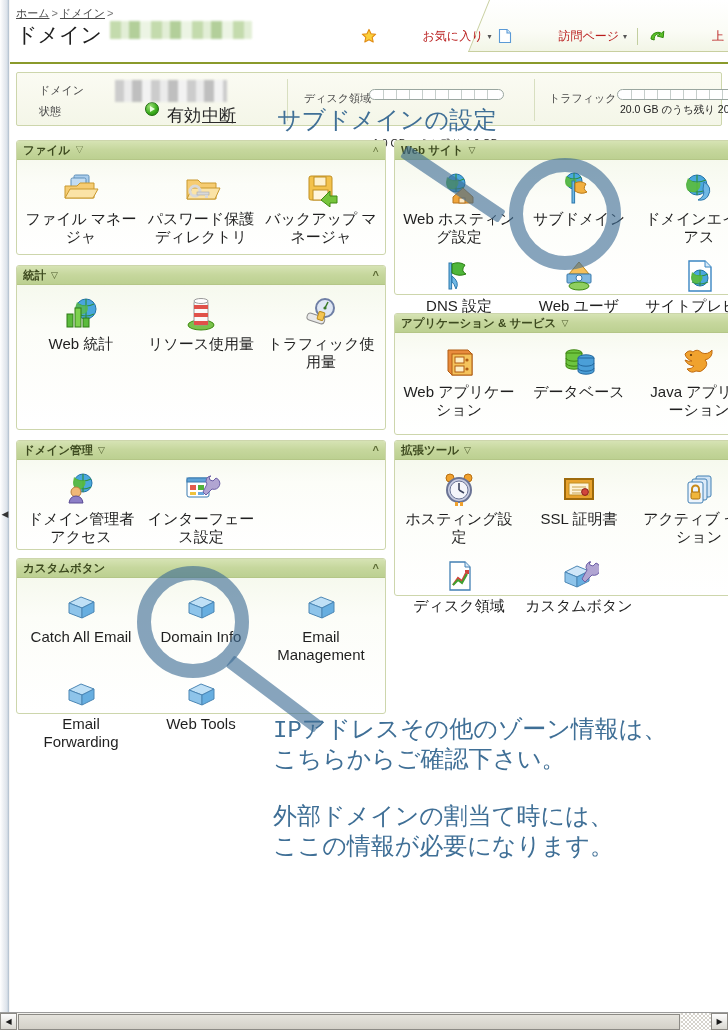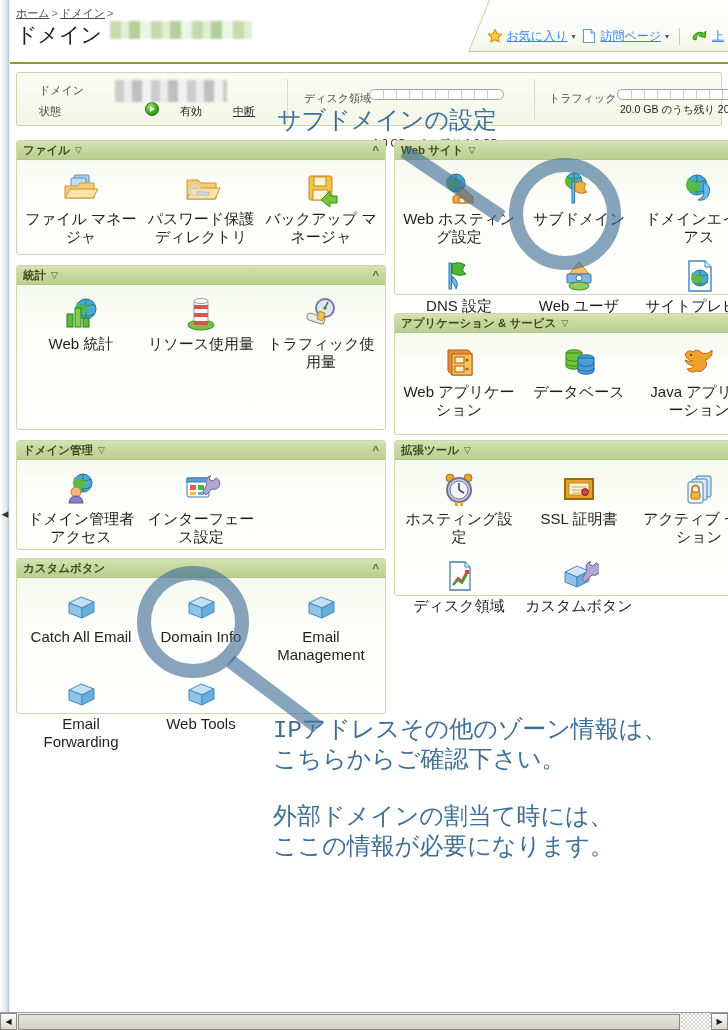--- a/index.html
+++ b/index.html
@@ -86,21 +86,21 @@
     transform-origin: bottom left;
     border-top: none;
   }
   #top-tools-inner {
     position: absolute; right: 4px; top: 24px;
     height: 24px;
     display: flex; align-items: center; gap: 7px;
     font-size: 12px; white-space: nowrap;
   }
   .tool-item { display: flex; align-items: center; gap: 4px; }
-  .tool-item .lbl { text-decoration: underline; color: #3b82f6; }
+  .tool-item .lbl { color: #b91c1c; margin-left: 42px; }
   .tool-item .caret { font-size: 8px; color: #555; }
   .tool-sep {
     width: 1px; height: 17px; background: #c3cfa0; margin: 0 3px;
   }
   .ico { display:inline-block; line-height:0; }
 
   
   #infobar {
     position: absolute; left: 6px; top: 72px;
     width: 706px; height: 54px;
@@ -108,21 +108,21 @@
     border: 1px solid #cdd6ac;
     border-radius: 2px;
   }
   .info-divider {
     position: absolute; top: 6px; width: 1px; height: 42px;
     background: #d8dfc0;
   }
   .info-label {
     position: absolute; font-size: 11px; color: #4a4a4a; white-space: nowrap;
   }
-  .info-val { position: absolute; font-size: 11px; color: #222; white-space: nowrap; margin-left: 13px; }
+  .info-val { position: absolute; font-size: 17px; color: #222; white-space: nowrap; }
   #dom-redacted {
     position: absolute; left: 105px; top: 80px;
     width: 112px; height: 22px;
     background:
       repeating-linear-gradient(90deg,
         rgba(200,200,200,.85) 0 9px,
         rgba(236,236,236,.9) 9px 17px,
         rgba(182,182,182,.8) 17px 27px,
         rgba(244,244,244,.9) 27px 36px),
       #e3e3e3;
@@ -307,21 +307,21 @@
 
     <div id="infobar">
       <div class="info-divider" style="left:270px;"></div>
       <div class="info-divider" style="left:517px;"></div>
 
       <div class="info-label" style="left:22px; top:10px;">ドメイン</div>
       <div class="info-label" style="left:22px; top:31px;">状態</div>
 
       <div class="state-dot" style="left:128px; top:29px;"></div>
       <div class="info-val" style="left:150px; top:31px;">有効</div>
-      <div class="info-val suspend-link" style="left:203px; top:31px;">中断</div>
+      <div class="info-val suspend-link" style="left:185px; top:31px;">中断</div>
 
       <div class="info-label" style="left:287px; top:18px;">ディスク領域</div>
       <div class="bar-track" style="left:352px; top:16px; width:135px;">
         <div class="seg" style="left:13px"></div>
           <div class="seg" style="left:26px"></div>
         <div class="seg" style="left:39px"></div>
           <div class="seg" style="left:52px"></div>
         <div class="seg" style="left:65px"></div>
           <div class="seg" style="left:78px"></div>
         <div class="seg" style="left:91px"></div>
@@ -339,21 +339,21 @@
         <div class="seg" style="left:65px"></div>
           <div class="seg" style="left:78px"></div>
         <div class="seg" style="left:91px"></div>
           <div class="seg" style="left:104px"></div>
 
       </div>
       <div class="bar-caption" style="left:603px; top:30px;">20.0 GB のうち残り 20.0 GB</div>
     </div>
     <div id="dom-redacted"></div>
 
-    <div class="panel" style="left:6px; top:140px; width:370px; height:115px;">
+    <div class="panel" style="left:6px; top:140px; width:370px; height:115px;font-family:Liberation Serif, serif;">
       <div class="panel-head">
         <span>ファイル</span>
         <span class="tri">▽</span>
         <span class="collapse">^</span>
       </div>
       <div class="panel-body">
         <div class="tile">
           <div class="tile-icon">
             <svg width="40" height="36" viewBox="0 0 40 36">
               <rect x="13" y="4" width="15" height="13" rx="1.5" fill="#a9cdec" stroke="#5e8fb8"></rect>

